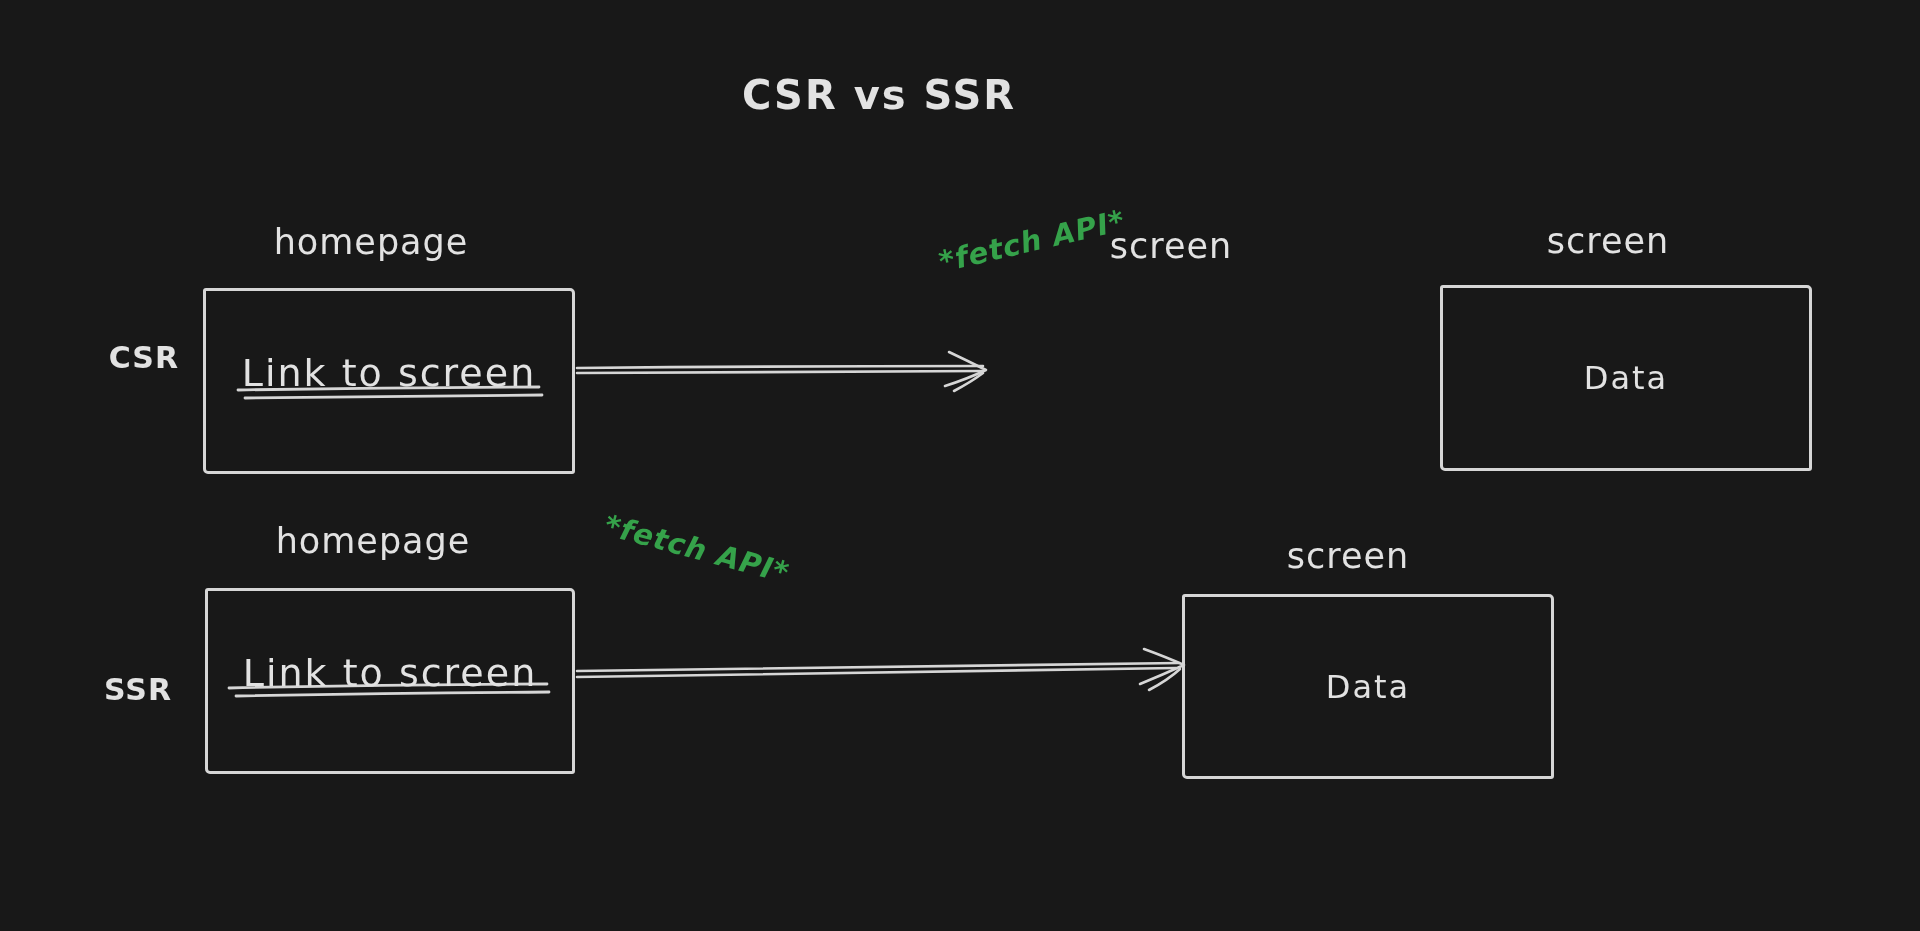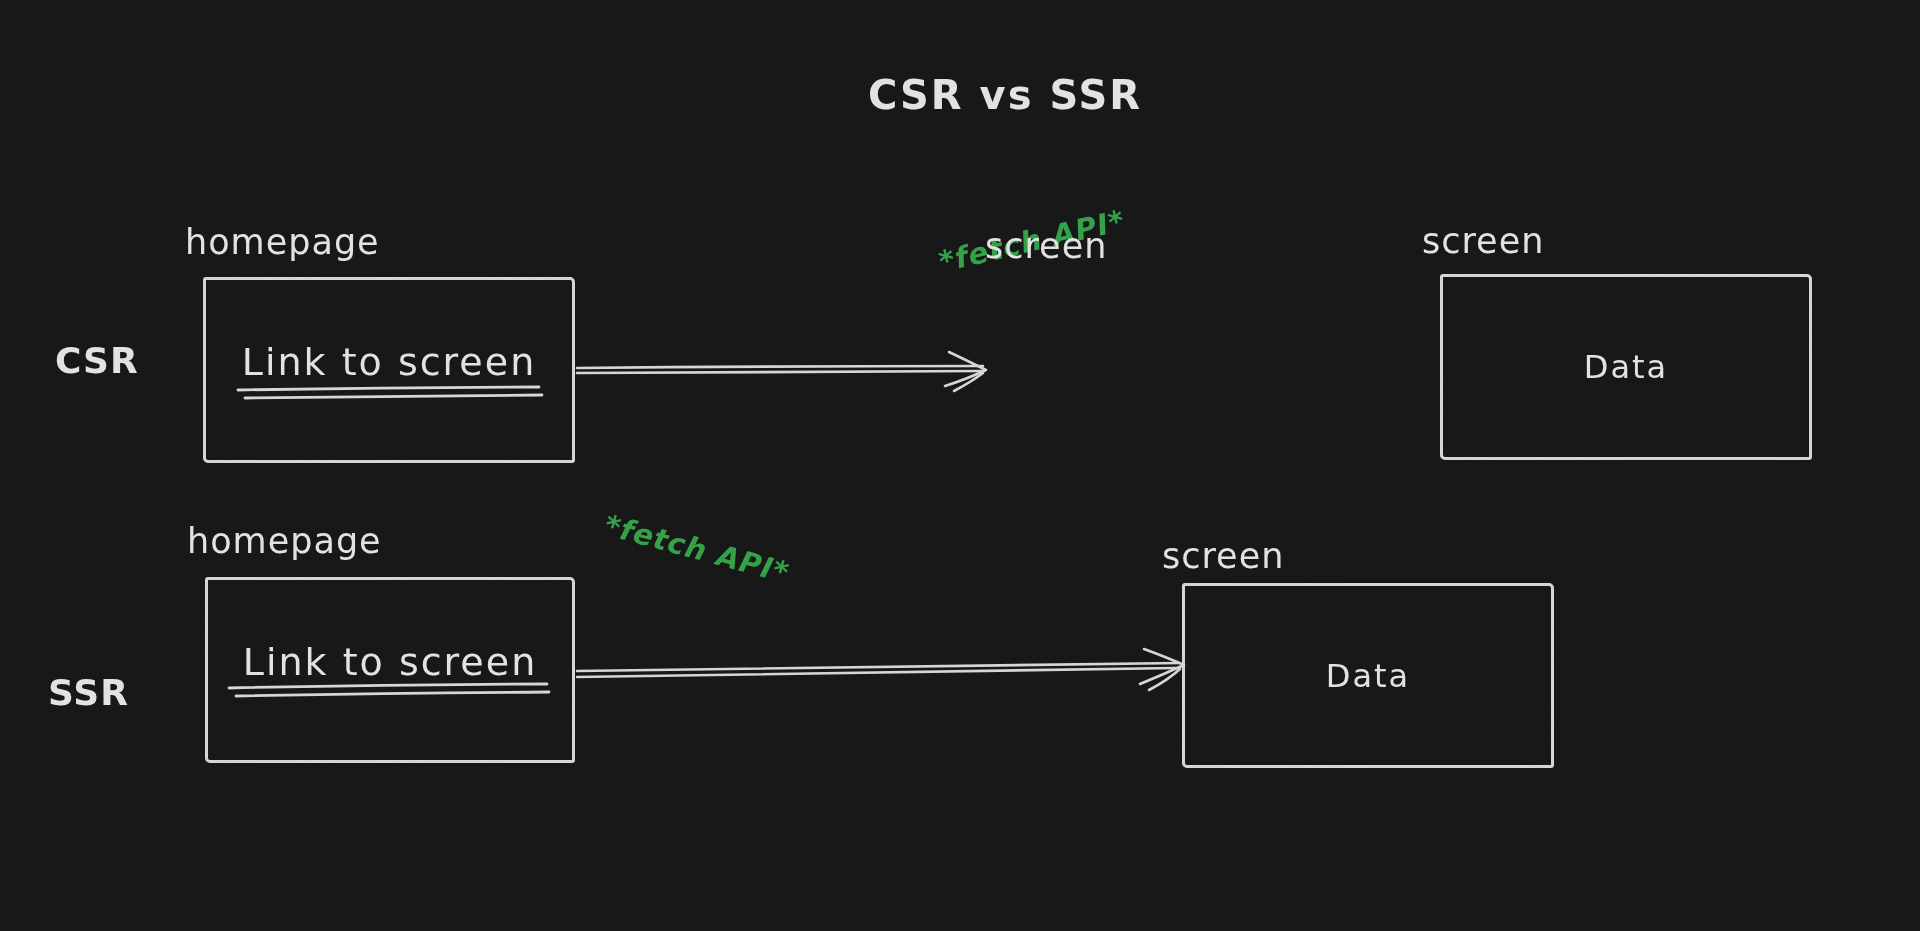--- a/index.html
+++ b/index.html
@@ -14,42 +14,43 @@
     background:var(--bg);
     font-family:"DejaVu Sans","Liberation Sans",sans-serif;
     color:var(--text);
   }
   .canvas{position:relative;width:1920px;height:931px;background:var(--bg)}
 
   .strokes{position:absolute;inset:0;width:100%;height:100%;pointer-events:none}
 
   .title{
     position:absolute;left:742px;top:72px;width:400px;
-    font-size:40px;font-weight:bold;text-align:right;letter-spacing:2px;
+    font-size:40px;font-weight:bold;text-align:left;letter-spacing:2px;
     color:var(--text);
   }
 
   .row-label{
-    position:absolute;width:124px;text-align:left;
-    font-size:36px;font-weight:bold;letter-spacing:1px;color:var(--text);
+    position:absolute;width:124px;text-align:right;
+    font-size:30px;font-weight:bold;letter-spacing:1px;color:var(--text);
   }
   .row-label.csr{left:55px;top:340px}
   .row-label.ssr{left:48px;top:672px}
 
   .caption{
-    position:absolute;width:372px;text-align:left;
+    position:absolute;width:372px;text-align:center;
     font-size:35px;color:var(--text);letter-spacing:1px;
   }
 
   .box{
     position:absolute;
     border:3px solid var(--stroke);
     border-radius:3px 5px 3px 5px;
     display:flex;align-items:center;justify-content:center;
     background:transparent;
+    margin-top:11px;
   }
   
   .box::before{
     content:"";position:absolute;inset:-2px;
     border:1.5px solid var(--stroke);opacity:.4;
     border-radius:5px 3px 5px 3px;
     transform:rotate(.2deg);
     pointer-events:none;
   }
   .box-a{left:203px;top:277px;width:372px;height:186px}

